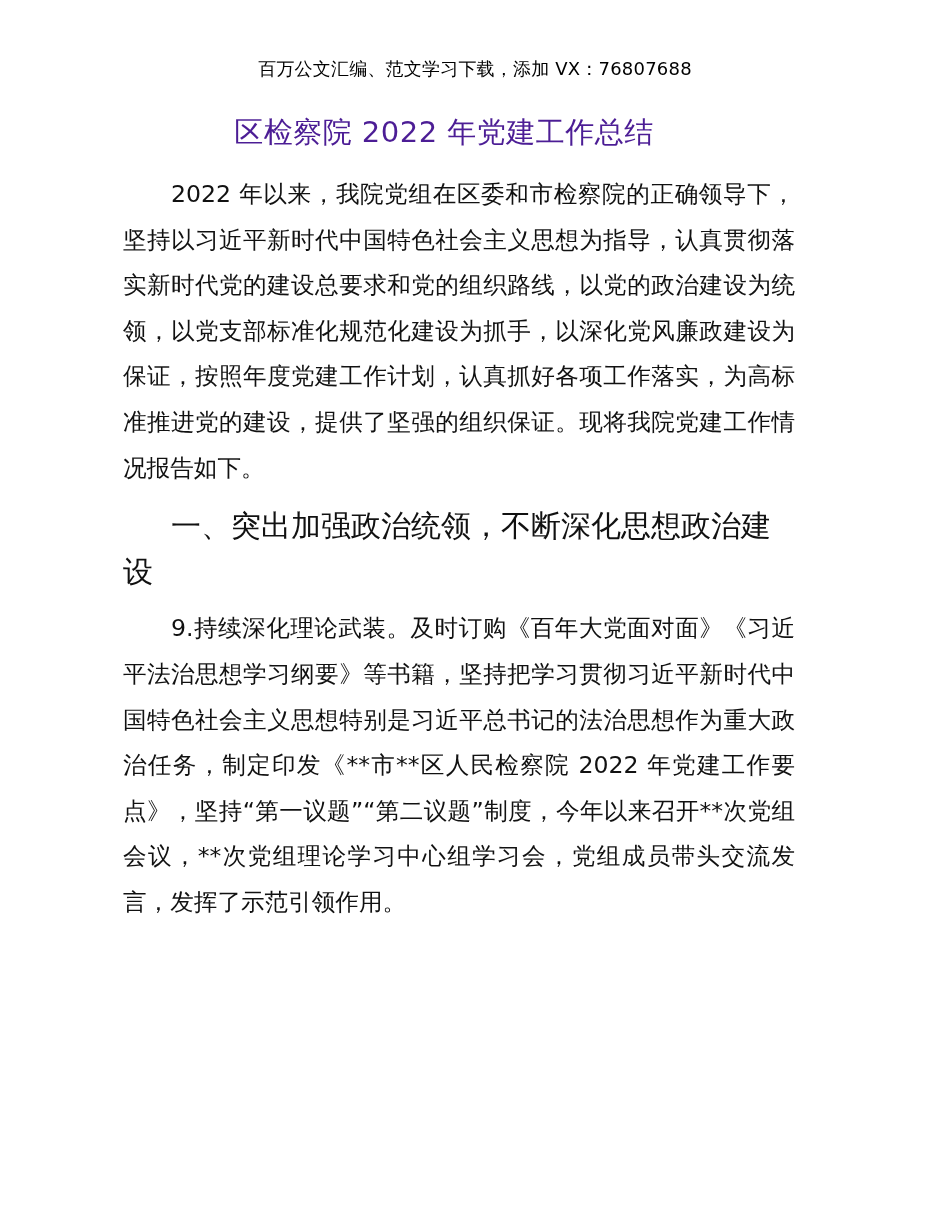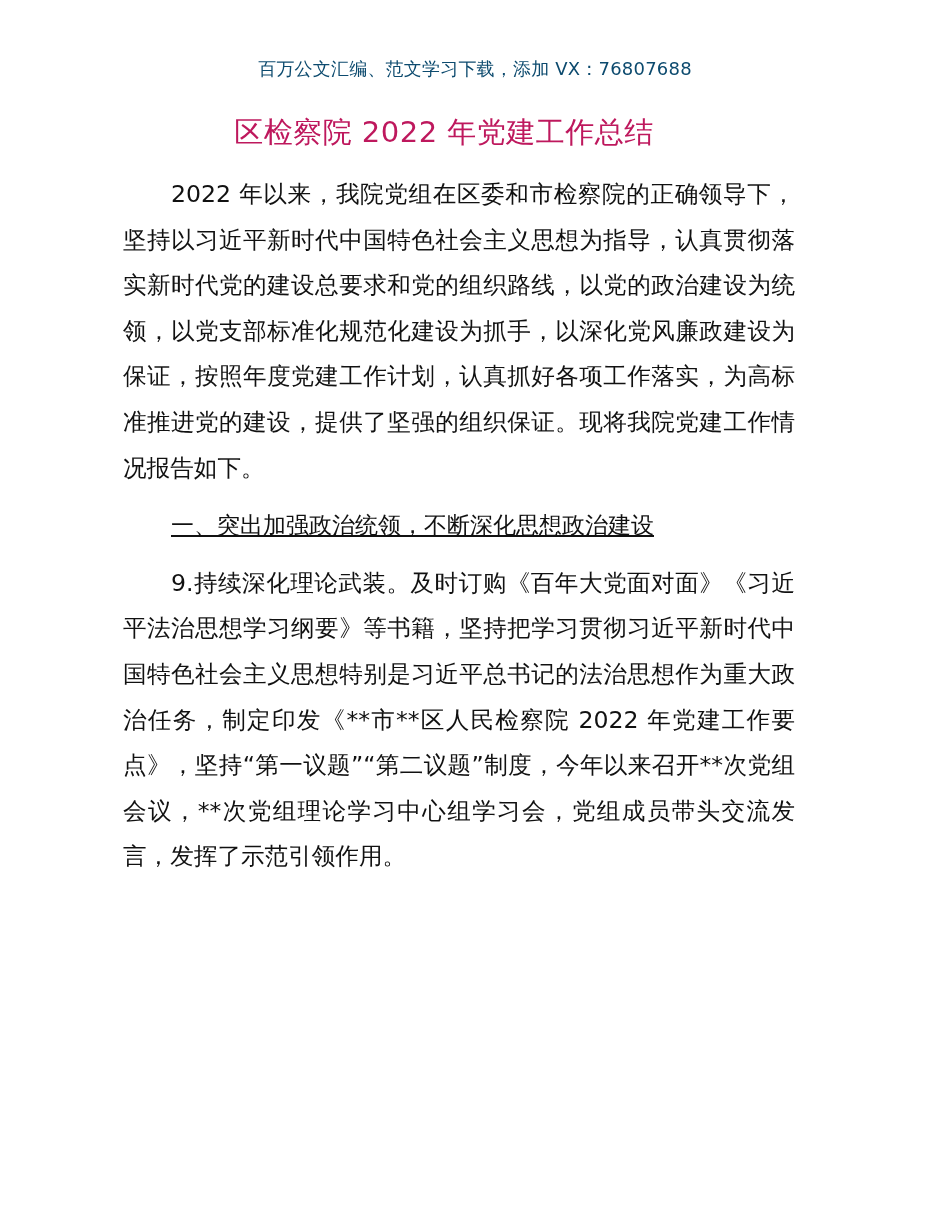--- a/index.html
+++ b/index.html
@@ -1,26 +1,26 @@
 <!DOCTYPE html>
 <html><head>
 <meta charset="utf-8">
 <style>
   html, body { margin: 0; padding: 0; background: #ffffff; }
   body { width: 950px; height: 1230px; position: relative; overflow: hidden;
          font-family: "DejaVu Sans", "Liberation Sans", sans-serif; color: #111111; }
   .watermark { position: absolute; top: 57px; left: 0; width: 950px; text-align: center;
-               font-size: 18px; color: #0c4a6e; letter-spacing: 0.2px; }
+               font-size: 18px; color: #000000; letter-spacing: 0.2px; }
   .title { position: absolute; top: 113px; left: 0; width: 888px; text-align: center;
-           font-size: 29px; color: #be185d; letter-spacing: 0.5px; }
+           font-size: 29px; color: #4c1d95; letter-spacing: 0.5px; }
   .body { position: absolute; top: 172px; left: 123px; width: 672px; }
   .para { font-size: 23.6px; line-height: 45.6px; margin: 0; text-align: justify;
           text-indent: 48px; letter-spacing: 0px; }
   .para.gap { margin-top: 12px; }
-  .heading { font-size: 23px; line-height: 45.6px; margin: 12px 0 0 0; text-indent: 48px; text-decoration: underline; }
+  .heading { font-size: 30px; line-height: 45.6px; margin: 12px 0 0 0; text-indent: 48px; }
 </style>
 </head>
 <body>
 
 <div class="watermark">百万公文汇编、范文学习下载，添加 VX：76807688</div>
 
 <div class="title">区检察院 2022 年党建工作总结</div>
 
 <div class="body">
   <p class="para">2022 年以来，我院党组在区委和市检察院的正确领导下，坚持以习近平新时代中国特色社会主义思想为指导，认真贯彻落实新时代党的建设总要求和党的组织路线，以党的政治建设为统领，以党支部标准化规范化建设为抓手，以深化党风廉政建设为保证，按照年度党建工作计划，认真抓好各项工作落实，为高标准推进党的建设，提供了坚强的组织保证。现将我院党建工作情况报告如下。</p>

